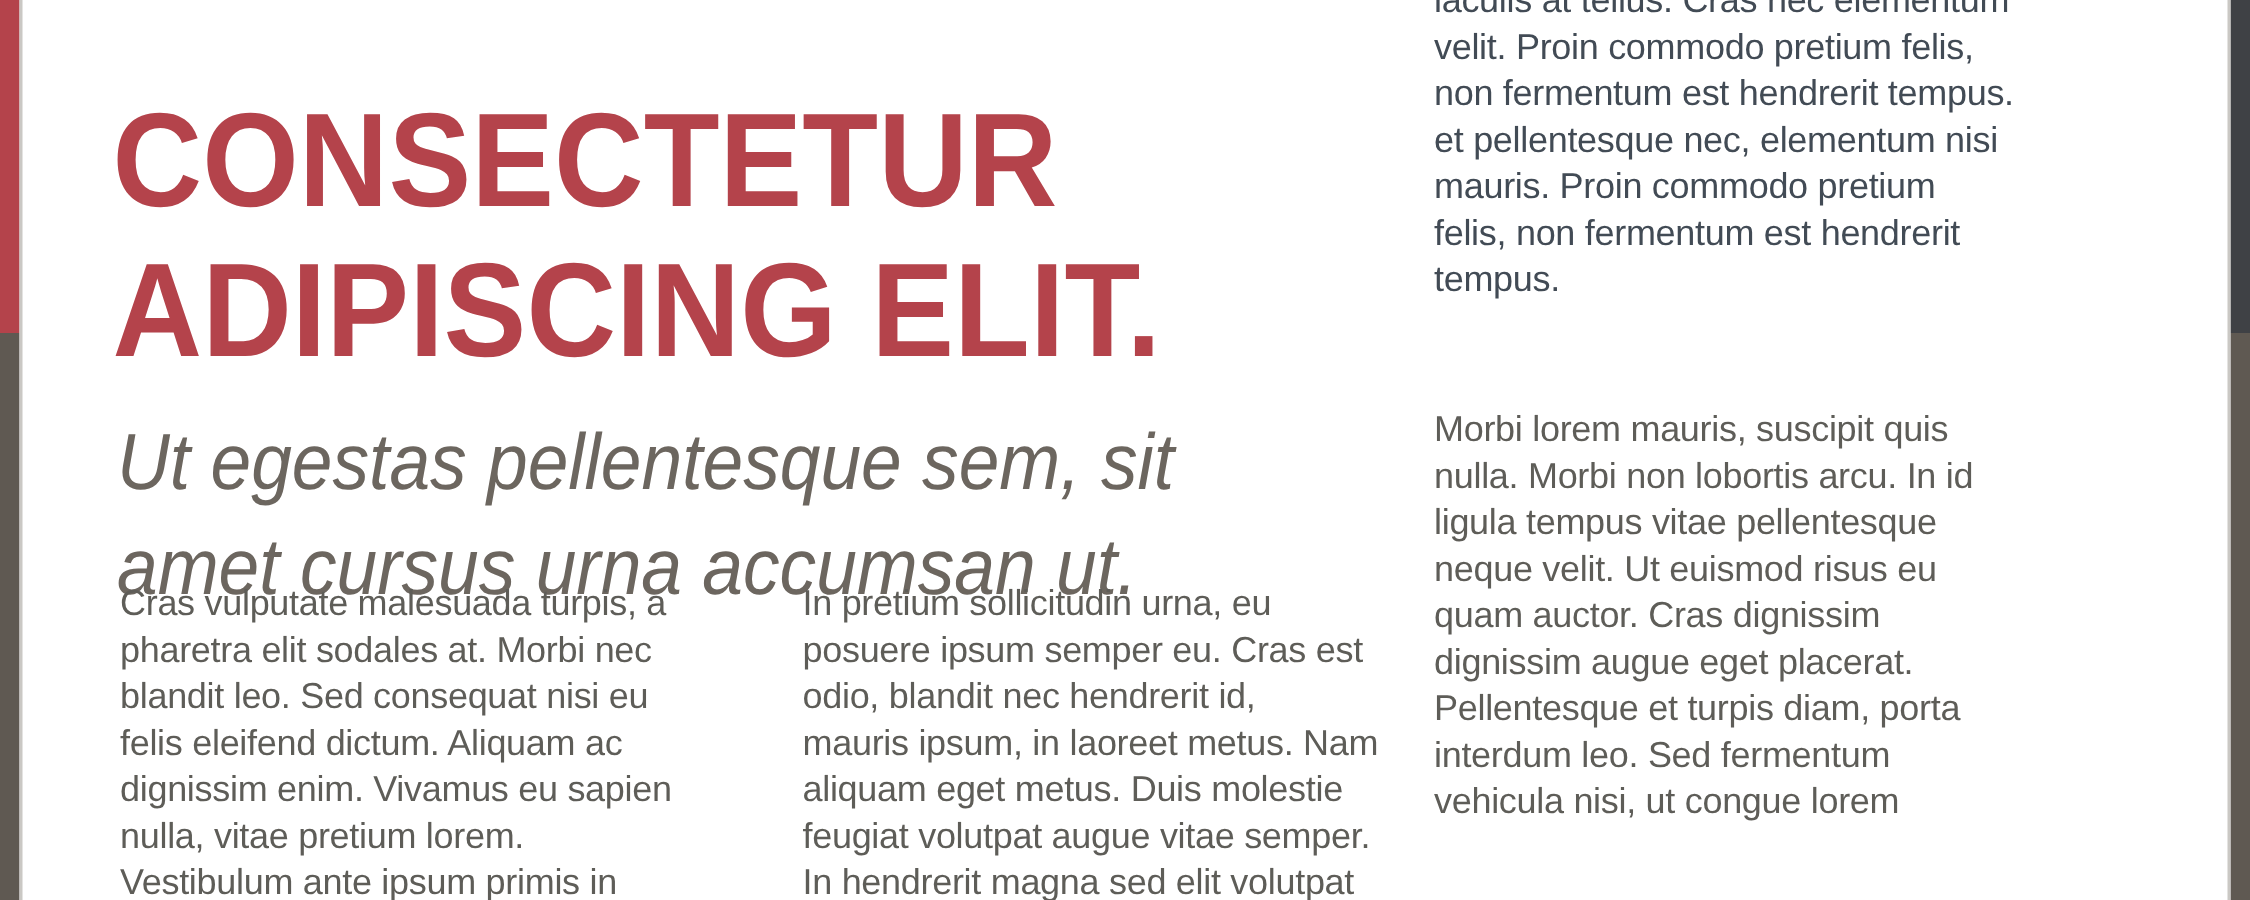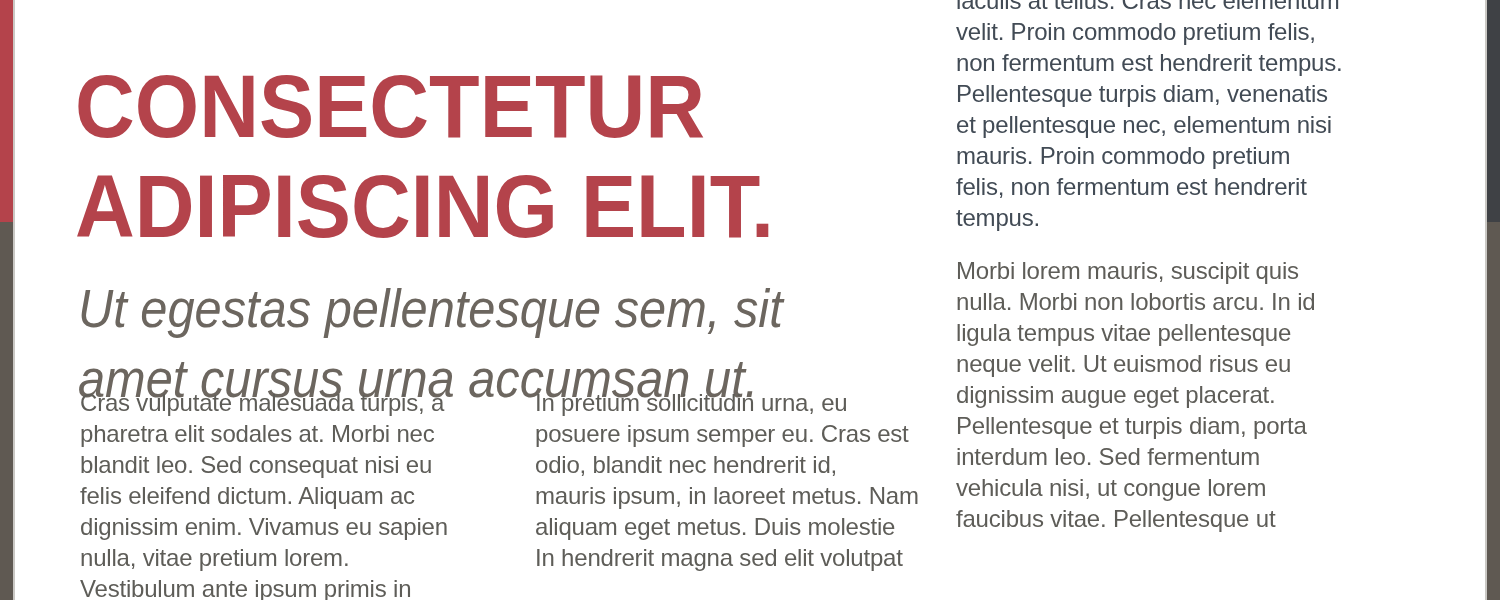--- a/index.html
+++ b/index.html
@@ -59,21 +59,21 @@
     position: absolute;
     font-size: 24px;
     line-height: 31px;
     letter-spacing: -0.2px;
     color: var(--body-gray, #5e5d58);
     white-space: nowrap;
   }
   .col-1 { left: 80px;  top: 387px; }
   .col-2 { left: 535px; top: 387px; }
   .col-3-p1 { left: 956px; top: -15px; color: var(--body-dark-slate, #424b55); }
-  .col-3-p2 { left: 956px; top: 255px; }
+  .col-3-p2 { left: 956px; top: 271px; }
 </style>
 </head>
 <body>
 
 <div class="page">
 
   <div class="bar bar-left-top"></div>
   <div class="bar bar-left-bottom"></div>
   <div class="bar edge-line-left"></div>
 
@@ -100,39 +100,39 @@
       <div class="line">nulla, vitae pretium lorem.</div>
       <div class="line">Vestibulum ante ipsum primis in</div>
     </div>
 
   <div class="bodycol col-2">
       <div class="line">In pretium sollicitudin urna, eu</div>
       <div class="line">posuere ipsum semper eu. Cras est</div>
       <div class="line">odio, blandit nec hendrerit id,</div>
       <div class="line">mauris ipsum, in laoreet metus. Nam</div>
       <div class="line">aliquam eget metus. Duis molestie</div>
+      <div class="line">feugiat volutpat augue vitae semper.</div>
       <div class="line">In hendrerit magna sed elit volutpat</div>
     </div>
 
   <div class="bodycol col-3-p1">
       <div class="line">iaculis at tellus. Cras nec elementum</div>
       <div class="line">velit. Proin commodo pretium felis,</div>
       <div class="line">non fermentum est hendrerit tempus.</div>
-      <div class="line">Pellentesque turpis diam, venenatis</div>
       <div class="line">et pellentesque nec, elementum nisi</div>
       <div class="line">mauris. Proin commodo pretium</div>
       <div class="line">felis, non fermentum est hendrerit</div>
       <div class="line">tempus.</div>
     </div>
 
   <div class="bodycol col-3-p2">
       <div class="line">Morbi lorem mauris, suscipit quis</div>
       <div class="line">nulla. Morbi non lobortis arcu. In id</div>
       <div class="line">ligula tempus vitae pellentesque</div>
       <div class="line">neque velit. Ut euismod risus eu</div>
+      <div class="line">quam auctor. Cras dignissim</div>
       <div class="line">dignissim augue eget placerat.</div>
       <div class="line">Pellentesque et turpis diam, porta</div>
       <div class="line">interdum leo. Sed fermentum</div>
       <div class="line">vehicula nisi, ut congue lorem</div>
-      <div class="line">faucibus vitae. Pellentesque ut</div>
     </div>
 
 </div>
 
 </body></html>

